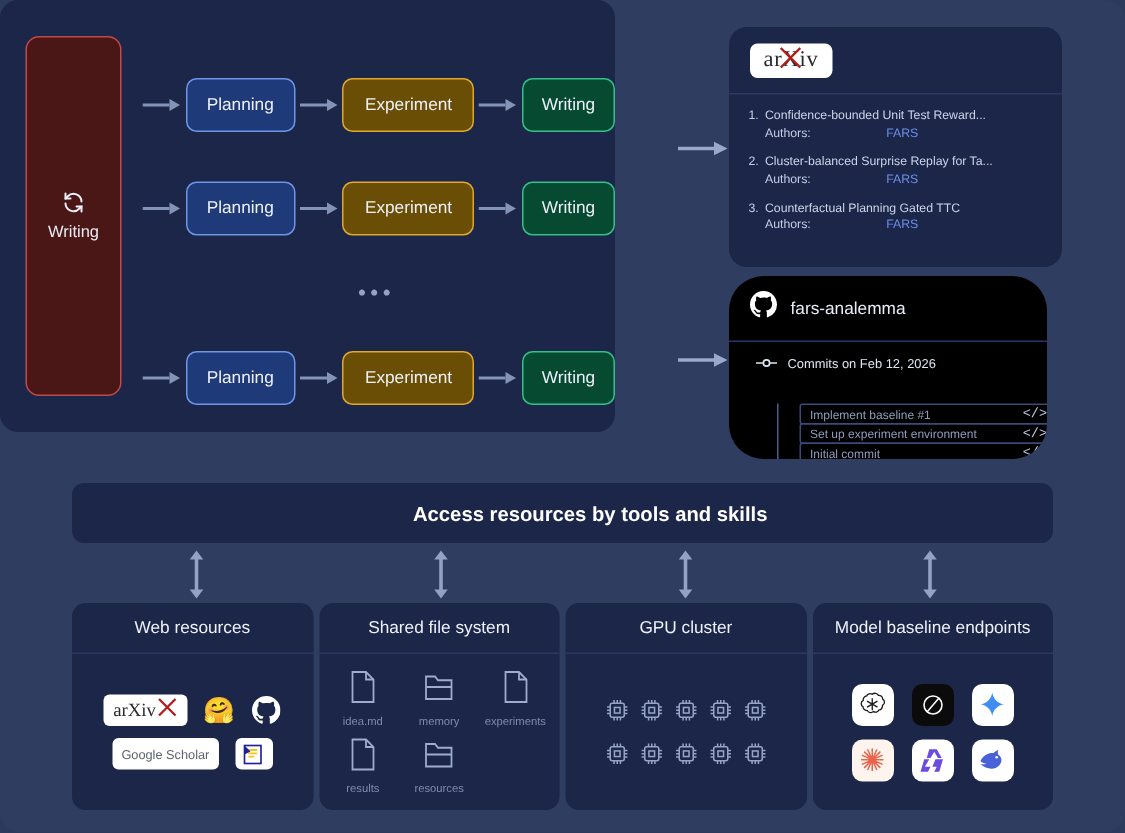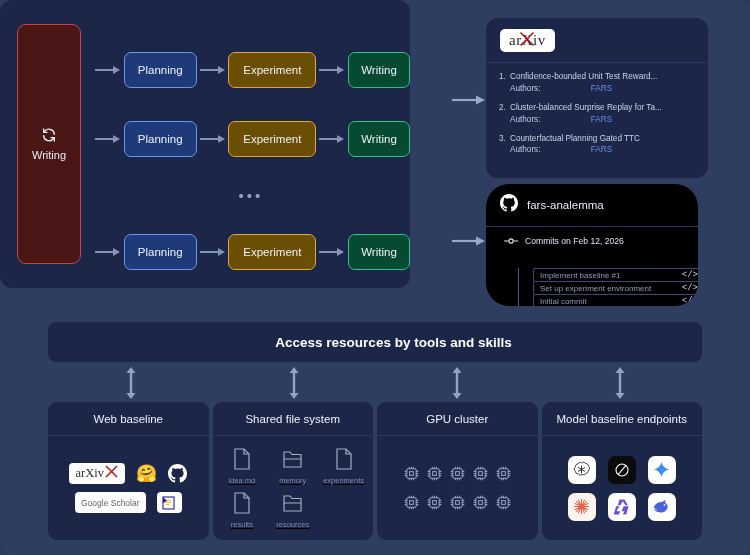--- a/index.html
+++ b/index.html
@@ -282,21 +282,21 @@
   .hf-emoji { font-size: 17px; line-height: 1; }
   .plain-icon { display: flex; align-items: center; justify-content: center; }
 
   
   .fs-grid {
     display: grid;
     grid-template-columns: repeat(3, 1fr);
     gap: 7px 4px;
     width: 100%;
   }
-  .fs-item { display: flex; flex-direction: column; align-items: center; gap: 2px; text-decoration: underline; }
+  .fs-item { display: flex; flex-direction: column; align-items: center; gap: 2px; }
   .fs-label { color: #7e8cad; font-size: 7.5px; }
 
   
   .gpu-grid {
     display: grid;
     grid-template-columns: repeat(5, 1fr);
     gap: 12px 6px;
   }
   .gpu-cell { display: flex; align-items: center; justify-content: center; }
 
@@ -547,21 +547,21 @@
     <svg width="18" height="34" viewBox="0 0 18 34">
         <path d="M9 6 V28" stroke="#93a2c6" stroke-width="2.4"></path>
         <path d="M4.5 7 L9 1 L13.5 7 Z" fill="#93a2c6"></path>
         <path d="M4.5 27 L9 33 L13.5 27 Z" fill="#93a2c6"></path>
       </svg>
   </div>
 
   <div class="cards">
 
     <div class="card">
-      <div class="card-title">Web baseline</div>
+      <div class="card-title">Web resources</div>
       <div class="card-body">
         <div class="logo-row">
           <span class="logo-chip">
             <span class="arxiv-txt">arXiv</span>
             <span class="x-strike">
               <svg width="15" height="15" viewBox="0 0 15 15">
                   <path d="M2 2 L13 13 M13 2 L2 13" stroke="#b31b1b" stroke-width="1.5"></path>
                 </svg>
             </span>
           </span>

